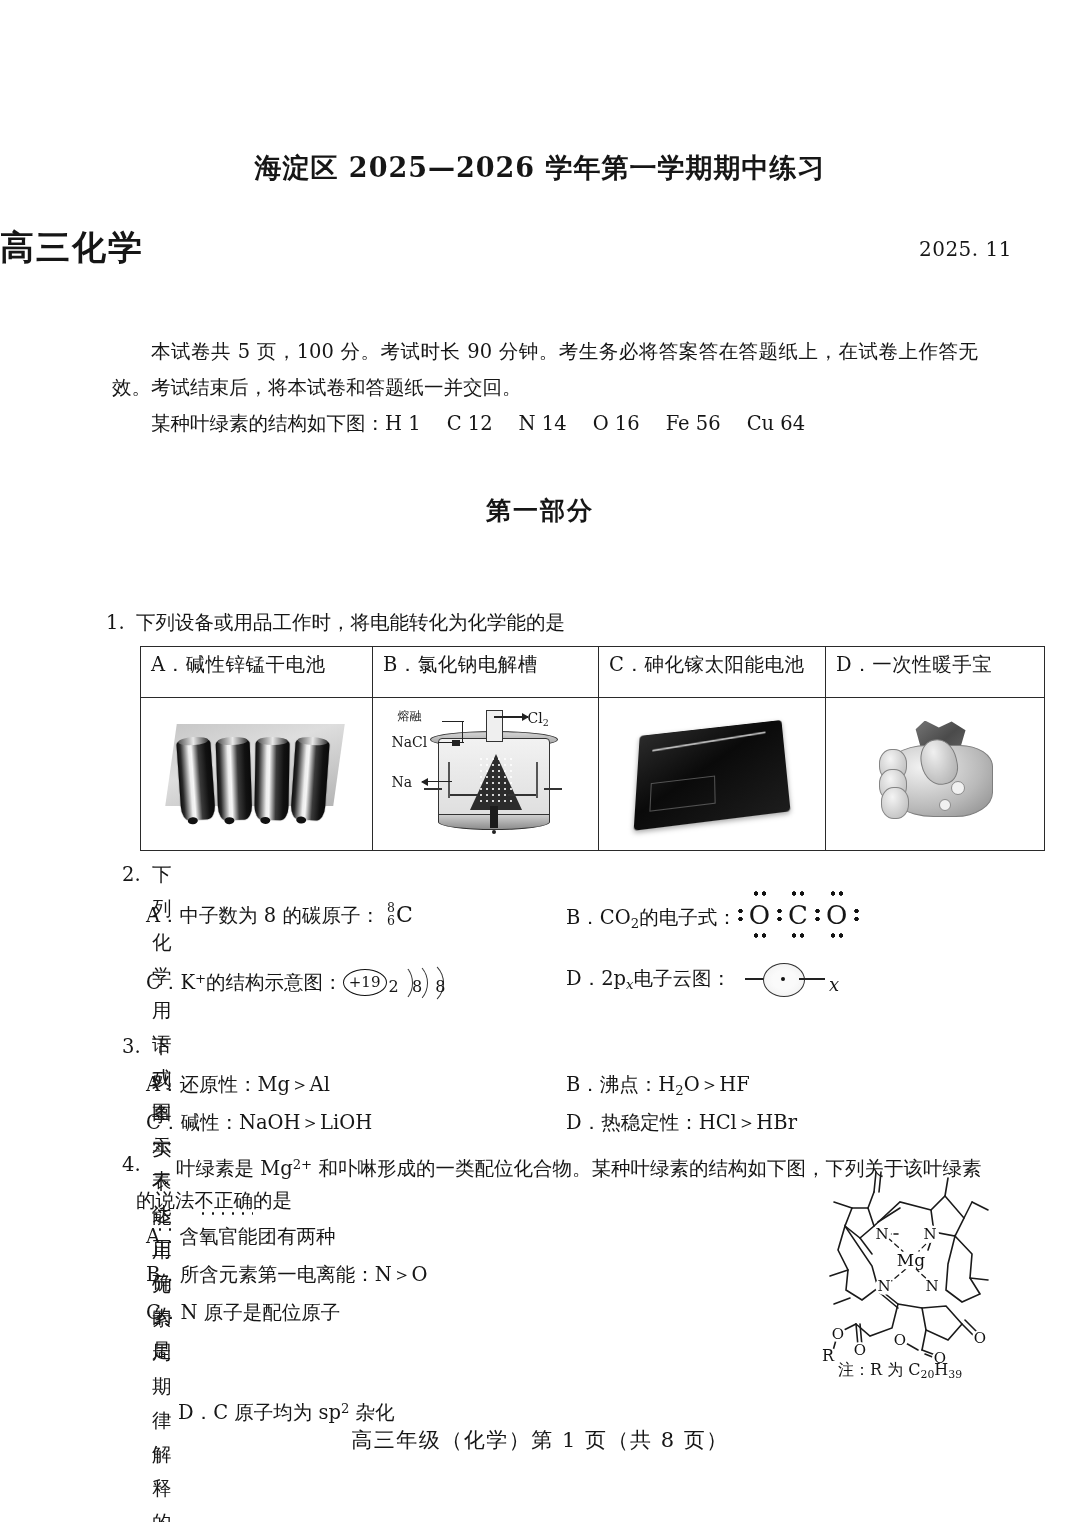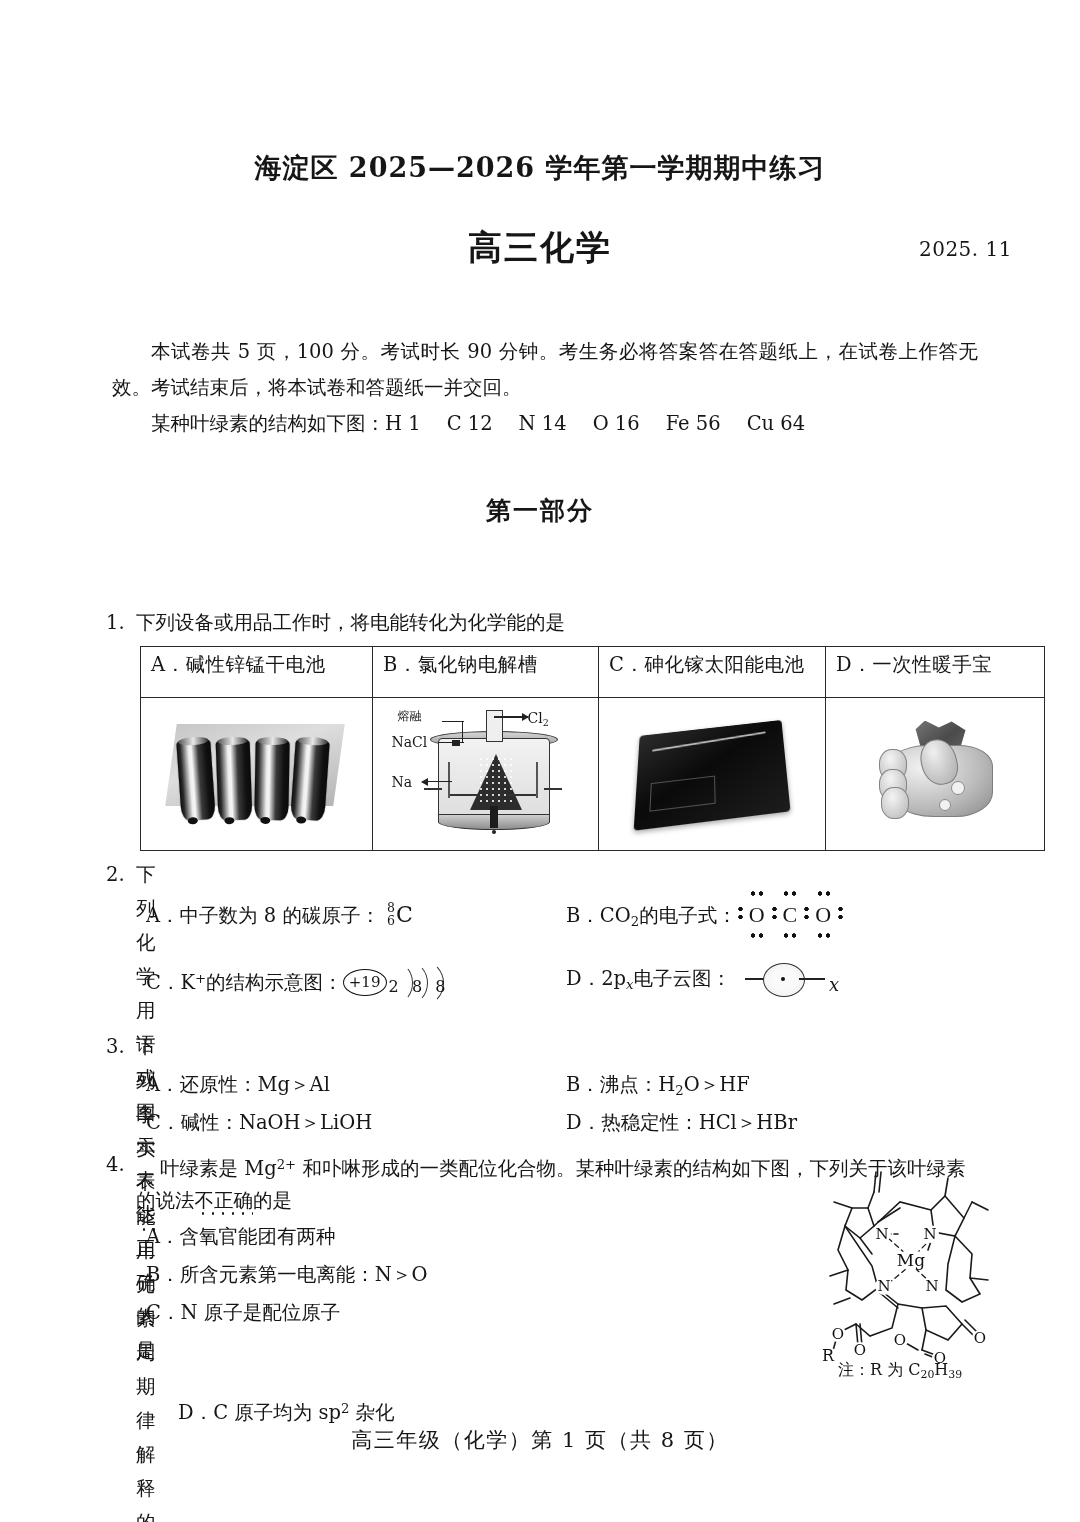--- a/index.html
+++ b/index.html
@@ -11,21 +11,21 @@
     width: 1080px;
     height: 1522px;
     position: relative;
     font-family: "DejaVu Serif", "Liberation Serif", serif;
     color: #161616;
     overflow: hidden;
   }
   .page {
     position: absolute;
     inset: 0;
-    padding: 0;
+    padding: 16px;
   }
 
   
   .doc-title {
     position: absolute;
     top: 150px;
     left: 0;
     right: 0;
     text-align: center;
     font-size: 27px;
@@ -36,21 +36,20 @@
   .subject-row {
     position: absolute;
     top: 225px;
     left: 0;
     right: 0;
     height: 50px;
   }
   .subject-title {
     position: absolute;
     left: 0; right: 0;
-    text-align: center;
     font-size: 34px;
     font-weight: 700;
     letter-spacing: 2px;
   }
   .exam-date {
     position: absolute;
     right: 68px;
     top: 12px;
     font-size: 20px;
     letter-spacing: 0.5px;
@@ -347,21 +346,21 @@
   }
   .iso-sup, .iso-sub {
     position: absolute;
     right: 1px;
     font-size: 12.5px;
     line-height: 12px;
   }
   .iso-sup { top: 0px; }
   .iso-sub { top: 13px; }
 
-  .lewis { display: inline-block; position: relative; font-size: 22px; letter-spacing: 1px; font-family: Liberation Serif, serif; }
+  .lewis { display: inline-block; position: relative; font-size: 26px; letter-spacing: 1px; }
   .lewis .atm { position: relative; display: inline-block; padding: 0 5px; }
   .dots-top, .dots-bot {
     position: absolute;
     left: 50%;
     transform: translateX(-50%);
     width: 16px;
     height: 5px;
     background-image: radial-gradient(circle, #111 2px, rgba(0,0,0,0) 2.4px);
     background-size: 8px 5px;
     background-repeat: repeat-x;

